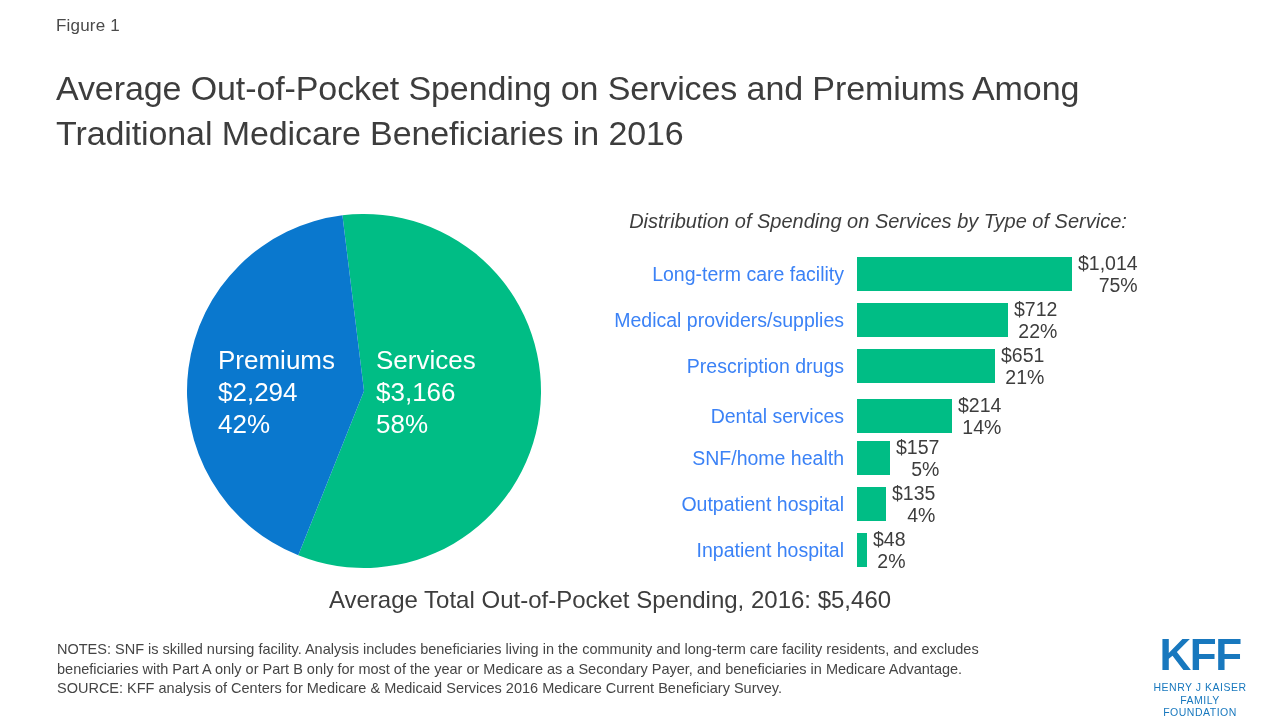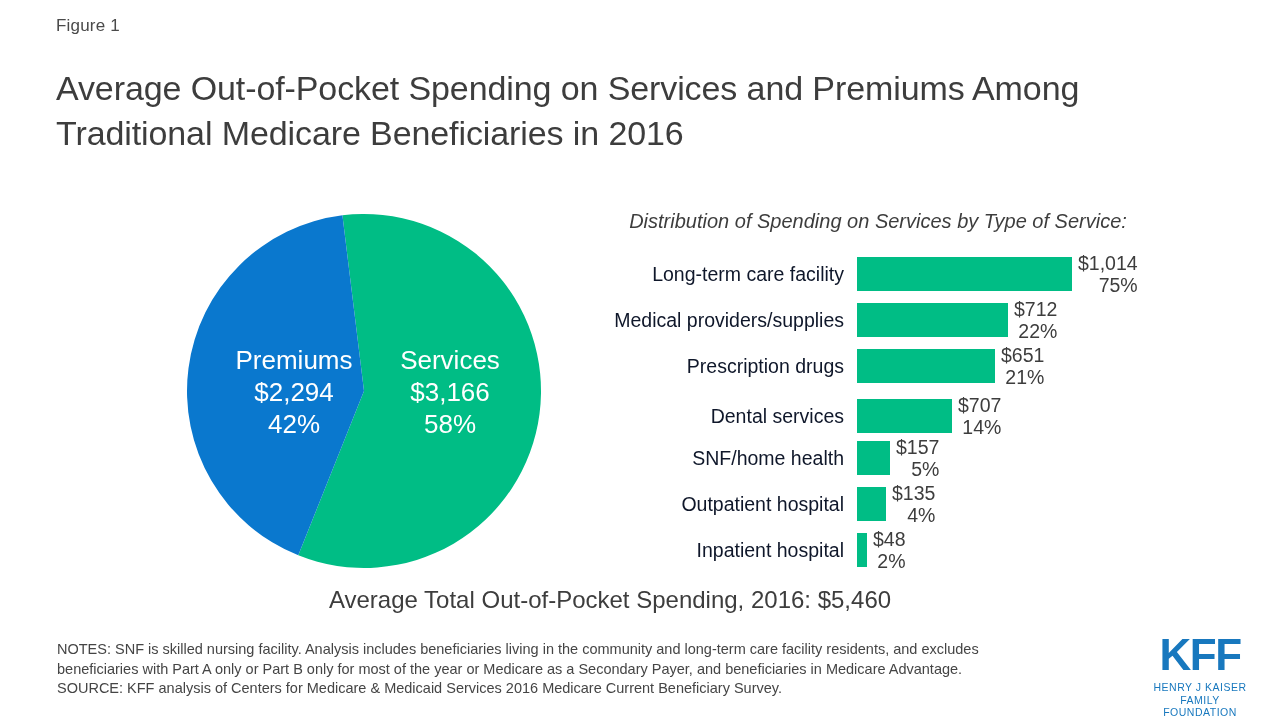--- a/index.html
+++ b/index.html
@@ -44,21 +44,20 @@
     top: 213px;
     width: 356px;
     height: 356px;
   }
   #pie-svg { display: block; }
   .pie-label {
     position: absolute;
     color: #ffffff;
     font-size: 26px;
     line-height: 32px;
-    text-align: center;
     white-space: nowrap;
   }
   #pie-label-premiums {
     left: 32px;
     top: 131px;
     width: 152px;
   }
   #pie-label-services {
     left: 190px;
     top: 131px;
@@ -95,21 +94,21 @@
   }
   .bar-cat-label {
     position: absolute;
     left: 0;
     top: 0;
     width: 256px;
     height: 44px;
     line-height: 44px;
     text-align: right;
     font-size: 19.5px;
-    color: #0f172a;
+    color: #3b82f6;
     white-space: nowrap;
   }
   .bar-track {
     position: absolute;
     left: 269px;
     top: 5px;
     height: 34px;
     width: 331px;
   }
   .bar-fill {
@@ -236,21 +235,21 @@
             <span class="bar-value-amount">$651</span>
             <span class="bar-value-pct">21%</span>
           </div>
         </div>
       </div>
       <div class="bar-row" style="top: 184px;">
         <div class="bar-cat-label">Dental services</div>
         <div class="bar-track">
           <div class="bar-fill" style="width: 95px; background: rgb(0, 189, 133);"></div>
           <div class="bar-value-block" style="left: 101px;">
-            <span class="bar-value-amount">$707</span>
+            <span class="bar-value-amount">$214</span>
             <span class="bar-value-pct">14%</span>
           </div>
         </div>
       </div>
       <div class="bar-row" style="top: 226px;">
         <div class="bar-cat-label">SNF/home health</div>
         <div class="bar-track">
           <div class="bar-fill" style="width: 33px; background: rgb(0, 189, 133);"></div>
           <div class="bar-value-block" style="left: 39px;">
             <span class="bar-value-amount">$157</span>

